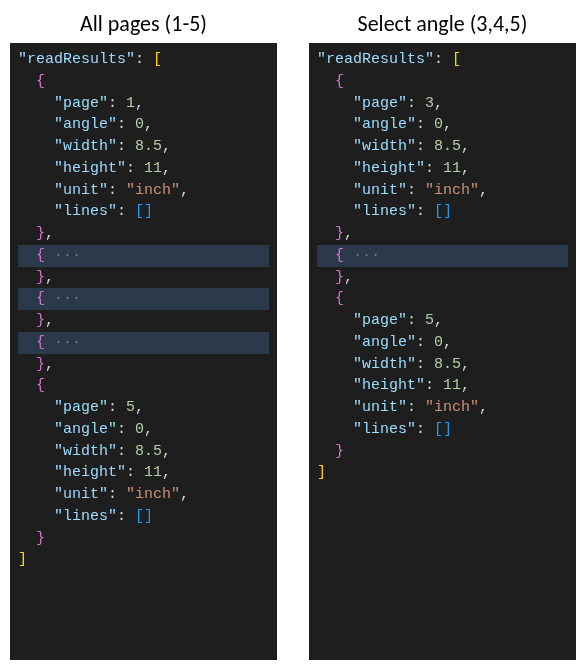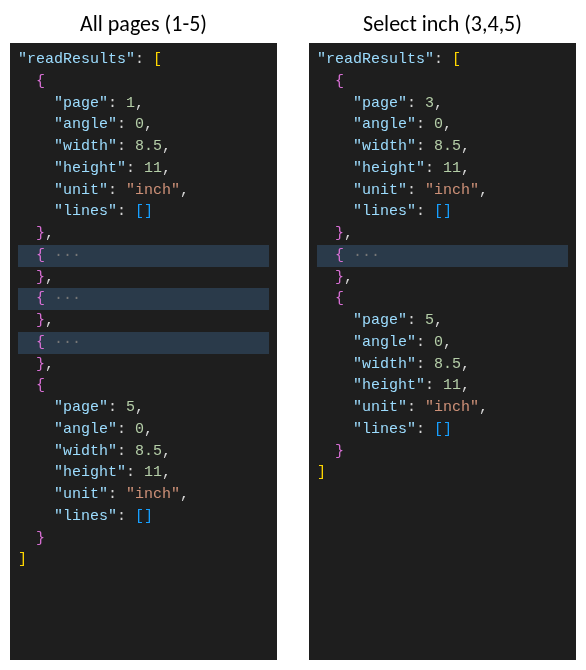--- a/index.html
+++ b/index.html
@@ -89,21 +89,21 @@
         <div class="line indent3"><span class="key">"angle"</span><span class="punct">: </span><span class="num">0</span><span class="punct">,</span></div>
         <div class="line indent3"><span class="key">"width"</span><span class="punct">: </span><span class="num">8.5</span><span class="punct">,</span></div>
         <div class="line indent3"><span class="key">"height"</span><span class="punct">: </span><span class="num">11</span><span class="punct">,</span></div>
         <div class="line indent3"><span class="key">"unit"</span><span class="punct">: </span><span class="str">"inch"</span><span class="punct">,</span></div>
         <div class="line indent3"><span class="key">"lines"</span><span class="punct">: </span><span class="bracket-blue">[</span><span class="bracket-blue">]</span></div>
         <div class="line indent2"><span class="bracket-pink">}</span></div>
         <div class="line indent1"><span class="bracket-yellow">]</span></div>
       </div>
   </div>
   <div class="column">
-    <div class="col-title">Select inch (3,4,5)</div>
+    <div class="col-title">Select angle (3,4,5)</div>
     <div class="code-block" id="code-right">
         <div class="line indent1"><span class="key">"readResults"</span><span class="punct">: </span><span class="bracket-yellow">[</span></div>
         <div class="line indent2"><span class="bracket-pink">{</span></div>
         <div class="line indent3"><span class="key">"page"</span><span class="punct">: </span><span class="num">3</span><span class="punct">,</span></div>
         <div class="line indent3"><span class="key">"angle"</span><span class="punct">: </span><span class="num">0</span><span class="punct">,</span></div>
         <div class="line indent3"><span class="key">"width"</span><span class="punct">: </span><span class="num">8.5</span><span class="punct">,</span></div>
         <div class="line indent3"><span class="key">"height"</span><span class="punct">: </span><span class="num">11</span><span class="punct">,</span></div>
         <div class="line indent3"><span class="key">"unit"</span><span class="punct">: </span><span class="str">"inch"</span><span class="punct">,</span></div>
         <div class="line indent3"><span class="key">"lines"</span><span class="punct">: </span><span class="bracket-blue">[</span><span class="bracket-blue">]</span></div>
         <div class="line indent2"><span class="bracket-pink">}</span><span class="punct">,</span></div>

